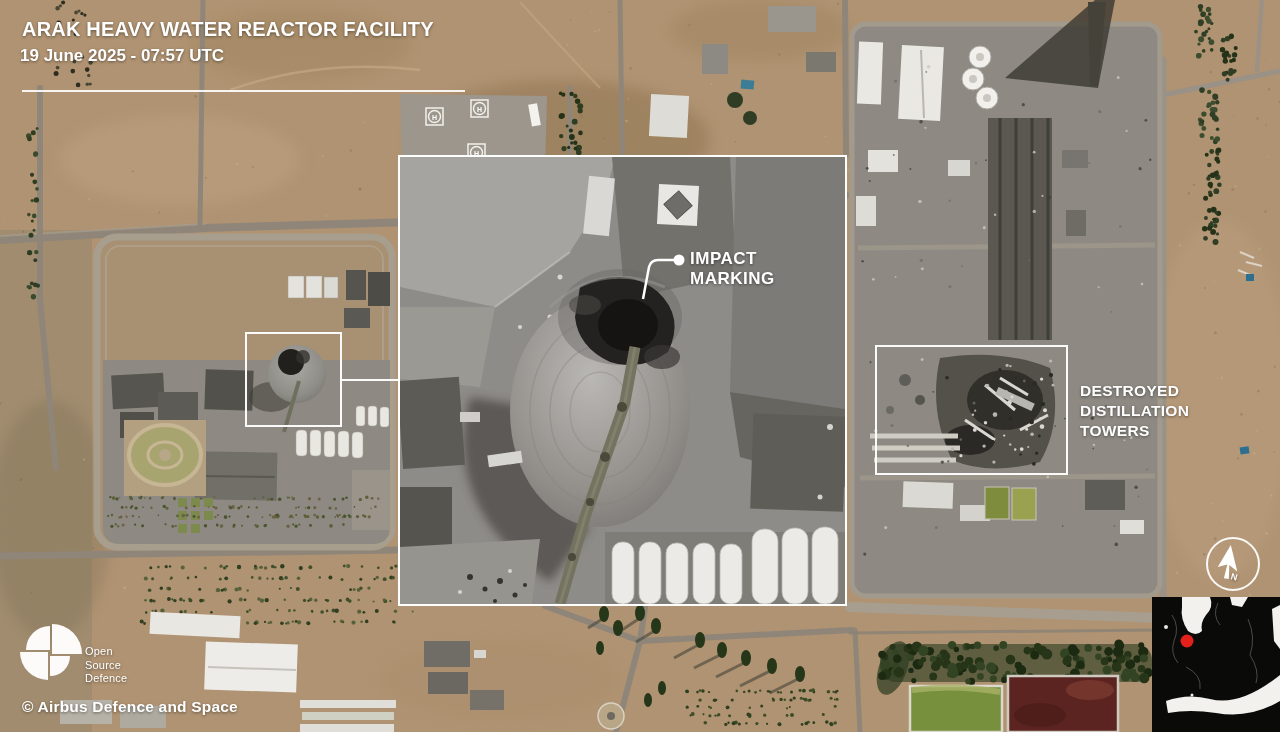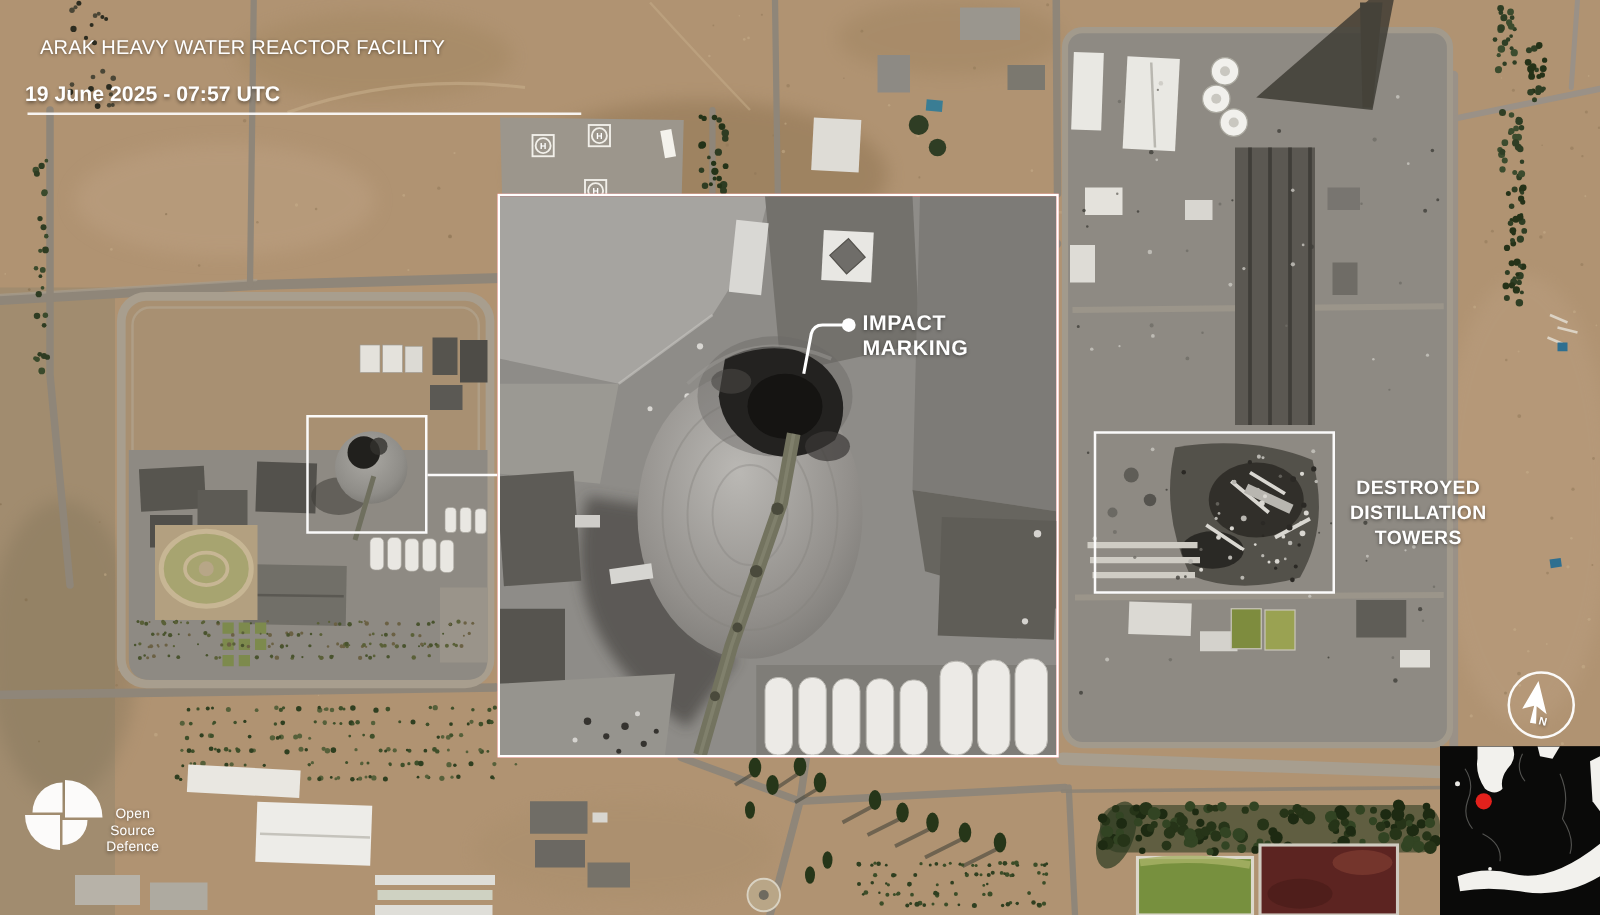--- a/index.html
+++ b/index.html
@@ -1,29 +1,29 @@
 <!DOCTYPE html>
 <html style="--c-annotation_white: #ffffff; --c-marker_red: #e3211c; --c-map_background: #0a0a09; --c-pond_green: #77903e; --c-pond_red: #5c2421; --c-tree_green: #2c3a21; --c-desert_tan: #b09372; --c-road_gray: #8f8679; --c-pavement_gray: #8e8a83;"><head>
 <meta charset="utf-8">
 <style>
   html,body{margin:0;padding:0;background:#000;}
   #stage{position:relative;width:1280px;height:732px;overflow:hidden;
          font-family:"Liberation Sans",sans-serif;background:var(--c-desert_tan,#b09372);}
   #stage svg{display:block;}
   .abs{position:absolute;}
   .wtxt{color:#fff;text-shadow:0 1px 3px rgba(0,0,0,.45);}
-  .pre{white-space:pre-line;text-align:center;}
+  .pre{white-space:pre-line;}
   
   #title-block{left:20px;top:14px;}
-  #title-block h1{margin:12px;font-size:16px;font-weight:400;letter-spacing:.2px;line-height:26px;}
+  #title-block h1{margin:2px;font-size:20px;font-weight:700;letter-spacing:.2px;line-height:26px;}
   #title-block .sub{font-size:17px;font-weight:700;line-height:23px;}
   #title-divider{left:22px;top:90px;width:443px;height:2px;background:rgba(255,255,255,.9);}
   
   #inset{left:398px;top:155px;width:449px;height:451px;border:2px solid #fff;
-         box-sizing:border-box;background:#ef4444;}
+         box-sizing:border-box;background:#8b5cf6;}
   #impact-label{left:290px;top:92px;font-size:17px;font-weight:800;letter-spacing:.5px;}
   
   .callout{border:2px solid rgba(255,255,255,.96);box-sizing:border-box;background:transparent;}
   #reactor-box{left:245px;top:332px;width:97px;height:95px;}
   #reactor-connector{left:342px;top:379px;width:56px;height:2px;background:rgba(255,255,255,.96);}
   #destroyed-box{left:875px;top:345px;width:193px;height:130px;}
   #destroyed-label{left:1080px;top:381px;font-size:15.5px;font-weight:800;line-height:20px;letter-spacing:.3px;}
   
   #osc-logo{left:20px;top:624px;width:62px;height:66px;}
   #osc-logo div{position:absolute;background:rgba(255,255,255,.97);}
@@ -1411,20 +1411,21 @@
 
   <div class="abs" id="osc-logo">
     <div style="left:6px;top:2px;width:24px;height:24px;border-radius:100% 0 0 0;"></div>
     <div style="left:32px;top:0;width:30px;height:30px;border-radius:0 100% 0 0;"></div>
     <div style="left:0;top:28px;width:28px;height:28px;border-radius:0 0 0 100%;"></div>
     <div style="left:30px;top:32px;width:20px;height:20px;border-radius:0 0 100% 0;"></div>
   </div>
   <div class="abs wtxt pre" id="osc-text">Open
 Source
 Defence</div>
+  <div class="abs wtxt" id="credit">© Airbus Defence and Space</div>
 
   <div class="abs" id="north">
     <svg class="abs" style="left:0;top:0" width="49" height="49" viewBox="0 0 49 49">
       <polygon points="20,6 31,31 22,26 24,40 19,40 20,26 11,30" fill="#fff" transform="rotate(10 22 22)"></polygon>
     </svg>
     <span class="abs wtxt" id="north-label">N</span>
   </div>
 
   <div class="abs" id="locator">
     <svg width="128" height="135" viewBox="0 0 128 135">

